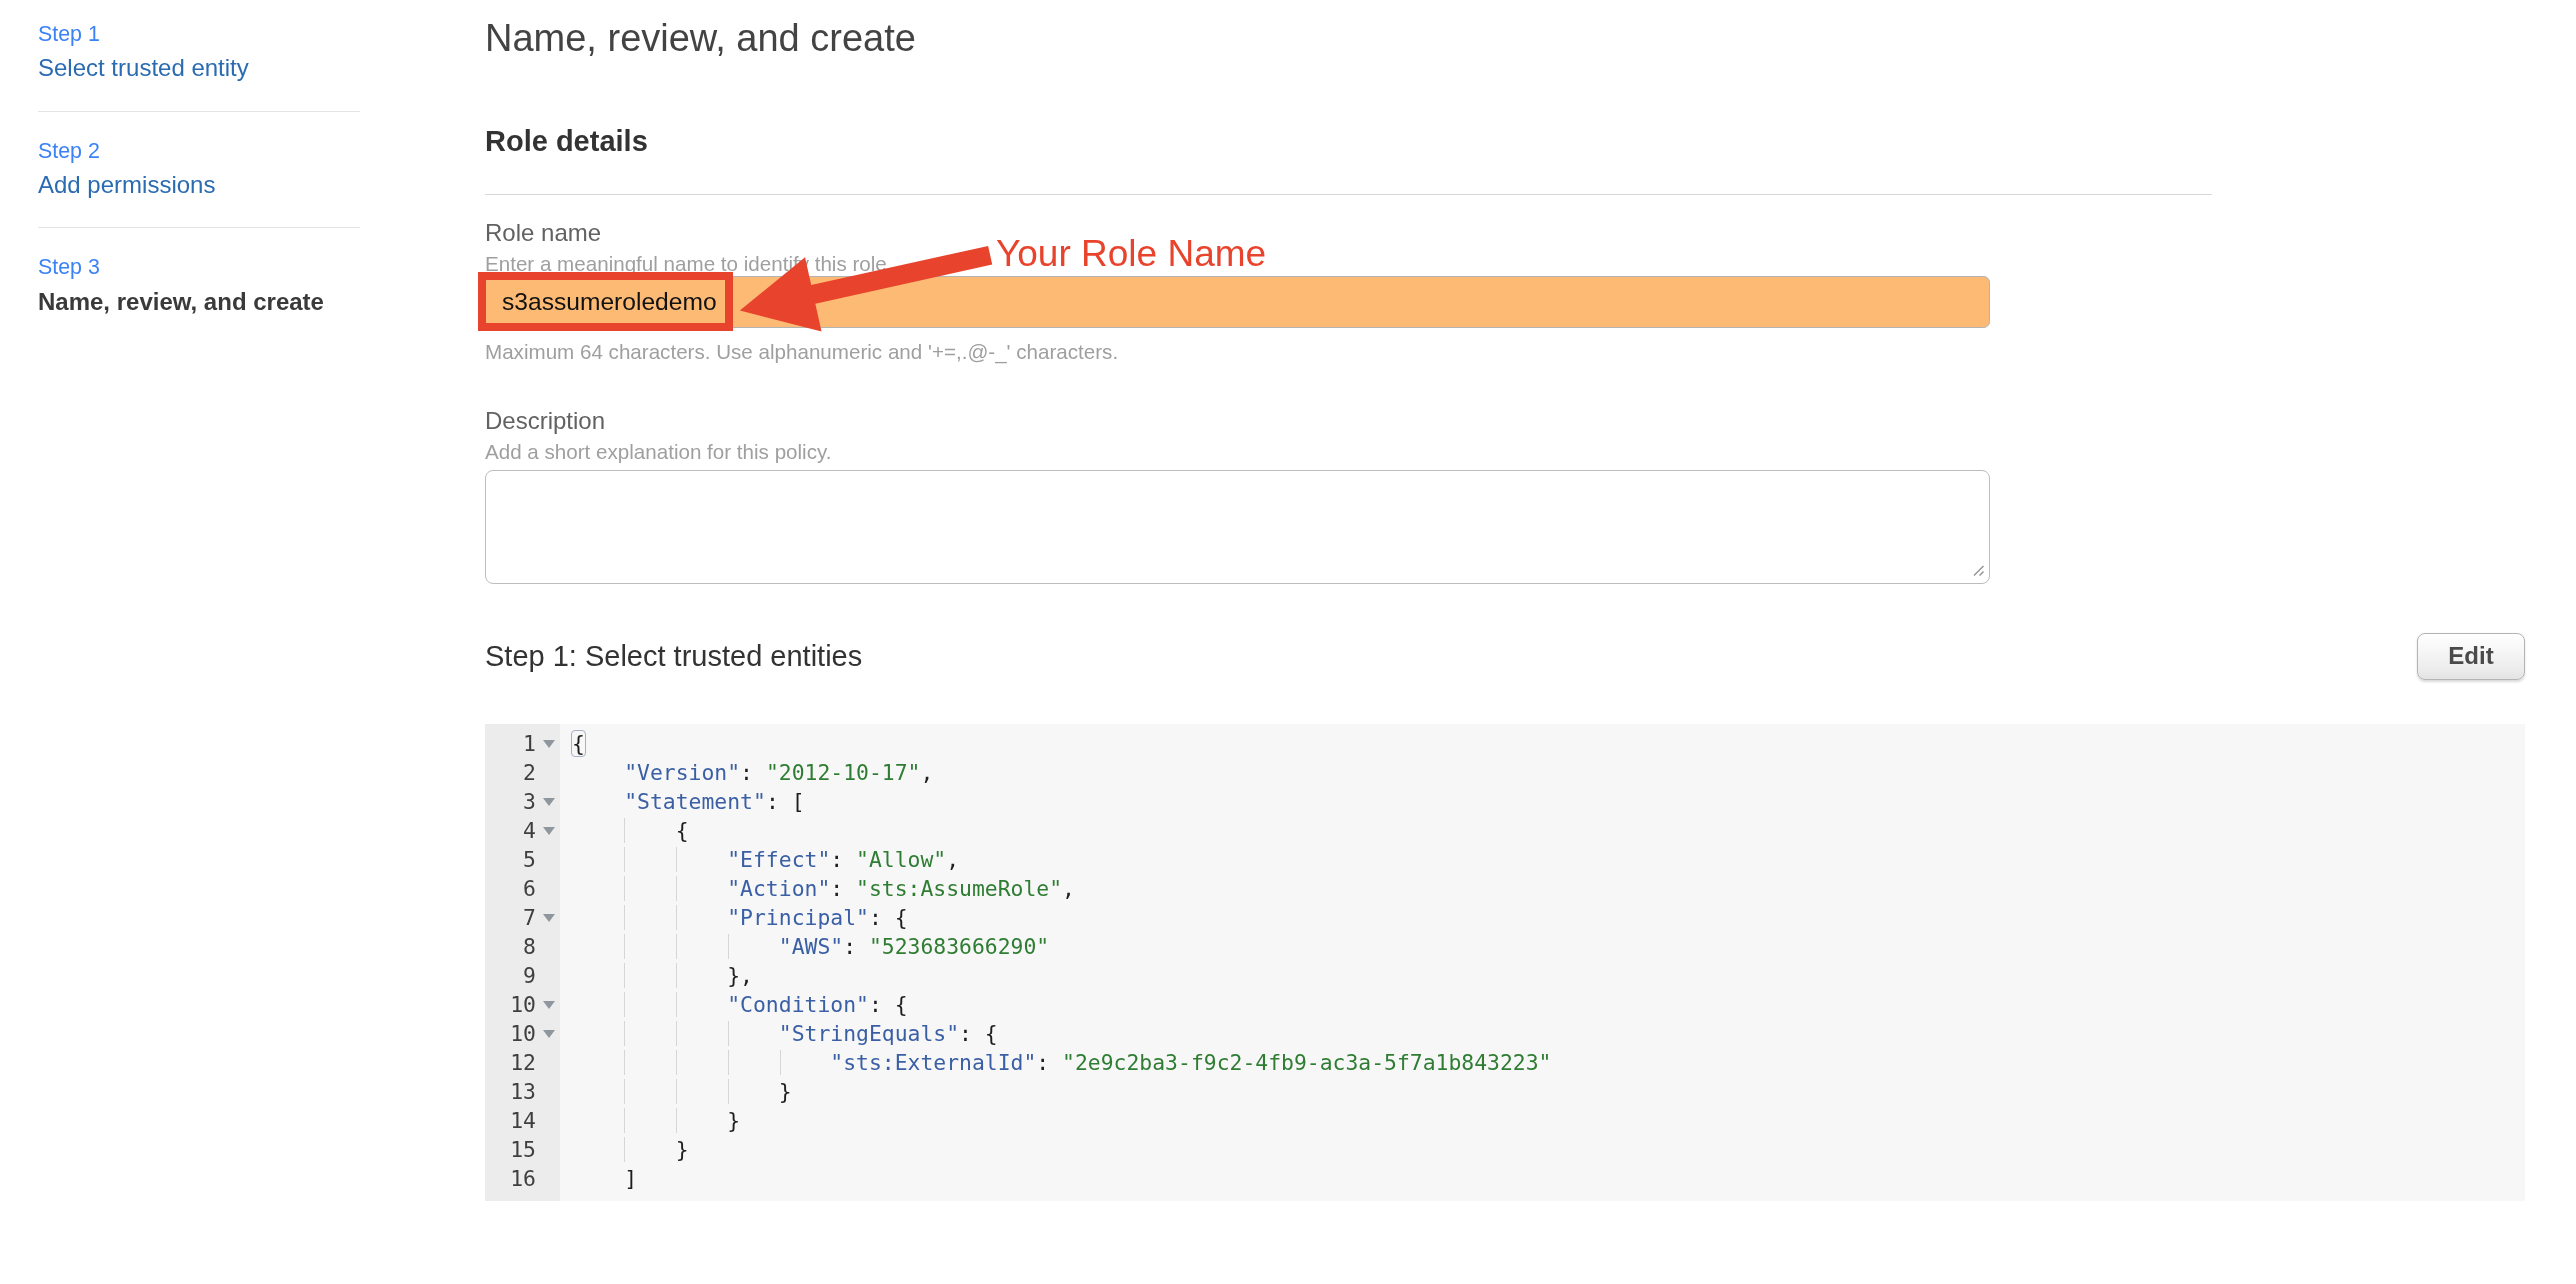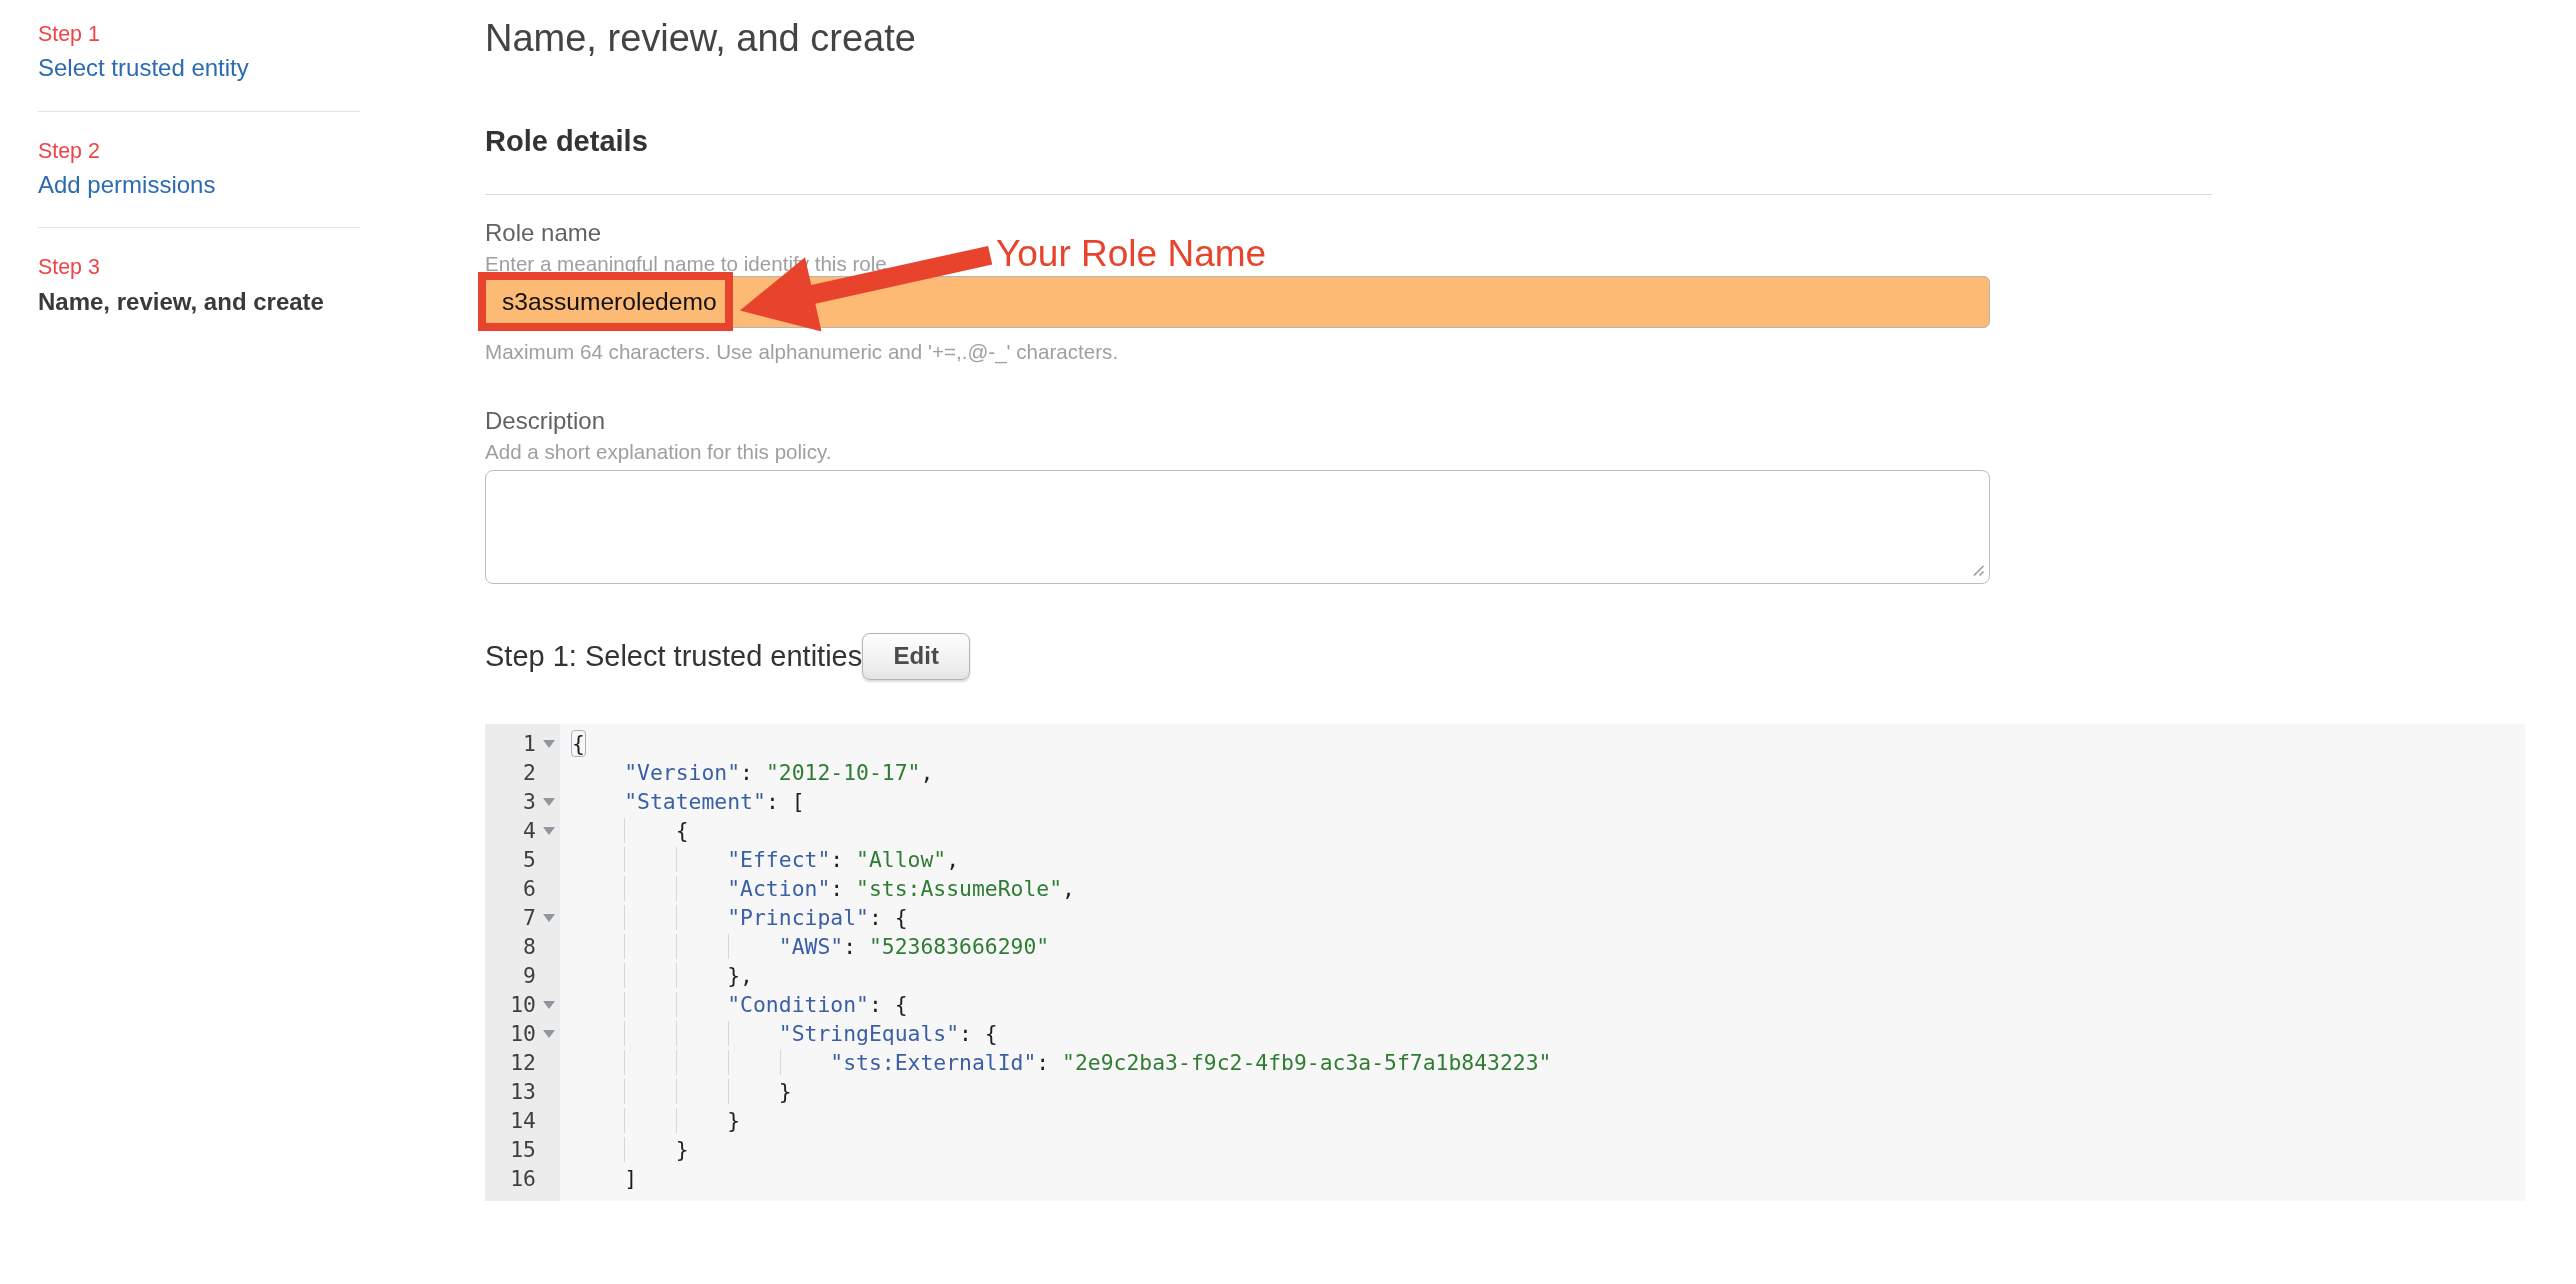--- a/index.html
+++ b/index.html
@@ -2,21 +2,21 @@
 <html style="--c-anno: #E8432C; --c-link: #2A6BB1; --c-key: #3A5FA5; --c-str: #2F7D33;font-size:12.7px"><head>
 <meta charset="utf-8">
 <style>
   * { box-sizing: border-box; }
   html, body { margin: 0; padding: 0; background: #fff; }
   body { font-family: "Liberation Sans", sans-serif; }
   .page { position: relative; width: 2576px; height: 1285px; background: #fff; overflow: hidden; }
 
   
   .sidebar { position: absolute; left: 38px; top: 22px; width: 322px; }
-  .step-num { font-size: 21.4px; color: #ef4444; }
+  .step-num { font-size: 21.4px; color: #3b82f6; }
   .step-link { display: block; font-size: 24px; color: var(--c-link); text-decoration: none; margin-top: 7px; cursor: pointer; }
   .step-current { font-size: 24px; font-weight: bold; color: #3a3a3a; margin-top: 8px; }
   .sidebar hr { border: none; border-top: 1.6px solid #e4e4e4; margin: 28.5px 0 27px 0; }
 
   
   .main { position: absolute; left: 485px; top: 16px; width: 2040px; }
   h1.page-title { margin: 0; font-size: 38px; line-height: 44px; font-weight: 400; color: #434343; }
   h2.section-title { margin: 65px 0 0 0; font-size: 29px; line-height: 33px; font-weight: bold; color: #333; }
   .rule { border: none; border-top: 1.6px solid #d8d8d8; width: 1727px; margin: 36px 0 0 0; }
 
@@ -27,21 +27,21 @@
   .role-name-input { margin-top: 0; width: 1505px; height: 52px; border: 1.6px solid #b3b3b3; border-radius: 6.3px;
     padding: 0 16px; font-family: "Liberation Sans", sans-serif; font-size: 24.6px; color: #121212; background: #fdba74; outline: none; }
 
   .desc-label { margin-top: 43px; }
   .ta-wrap { position: relative; width: 1505px; margin-top: 5.5px; }
   .desc-textarea { display: block; width: 1505px; height: 114px; border: 1.6px solid #bdbdbd; border-radius: 8px;
     resize: none; outline: none; background: #fff; font-family: "Liberation Sans", sans-serif; font-size: 24px; padding: 9.5px 14.3px; }
   .resize-grip { position: absolute; right: 5.5px; bottom: 7.1px; pointer-events: none; }
   .desc-constraint { margin-top: 25px; }
 
-  .step-row { margin-top: 49px; display: flex; align-items: center; }
+  .step-row { margin-top: 49px; display: flex; justify-content: space-between; align-items: center; }
   .step-heading { font-size: 29px; font-weight: 400; color: #333; }
   .edit-btn { width: 108px; height: 47px; border: 1.6px solid #b4b4b4; border-radius: 8px;
     background: linear-gradient(180deg, #ffffff 0%, #ededed 75%, #e4e4e4 100%);
     box-shadow: 0 1.6px 2.4px rgba(0,0,0,.15);
     font-family: "Liberation Sans", sans-serif; font-weight: bold; font-size: 24px; color: #4a4a4a; cursor: pointer; }
 
   
   .editor { position: relative; margin-top: 44px; width: 2040px; height: 477px; background: #f7f7f7; overflow: hidden; padding-top: 4.8px; }
   .gutter-rail { position: absolute; left: 0; top: 0; bottom: 0; width: 75px; background: #ececec; }
   .crow { position: relative; display: flex; height: 29px; }

